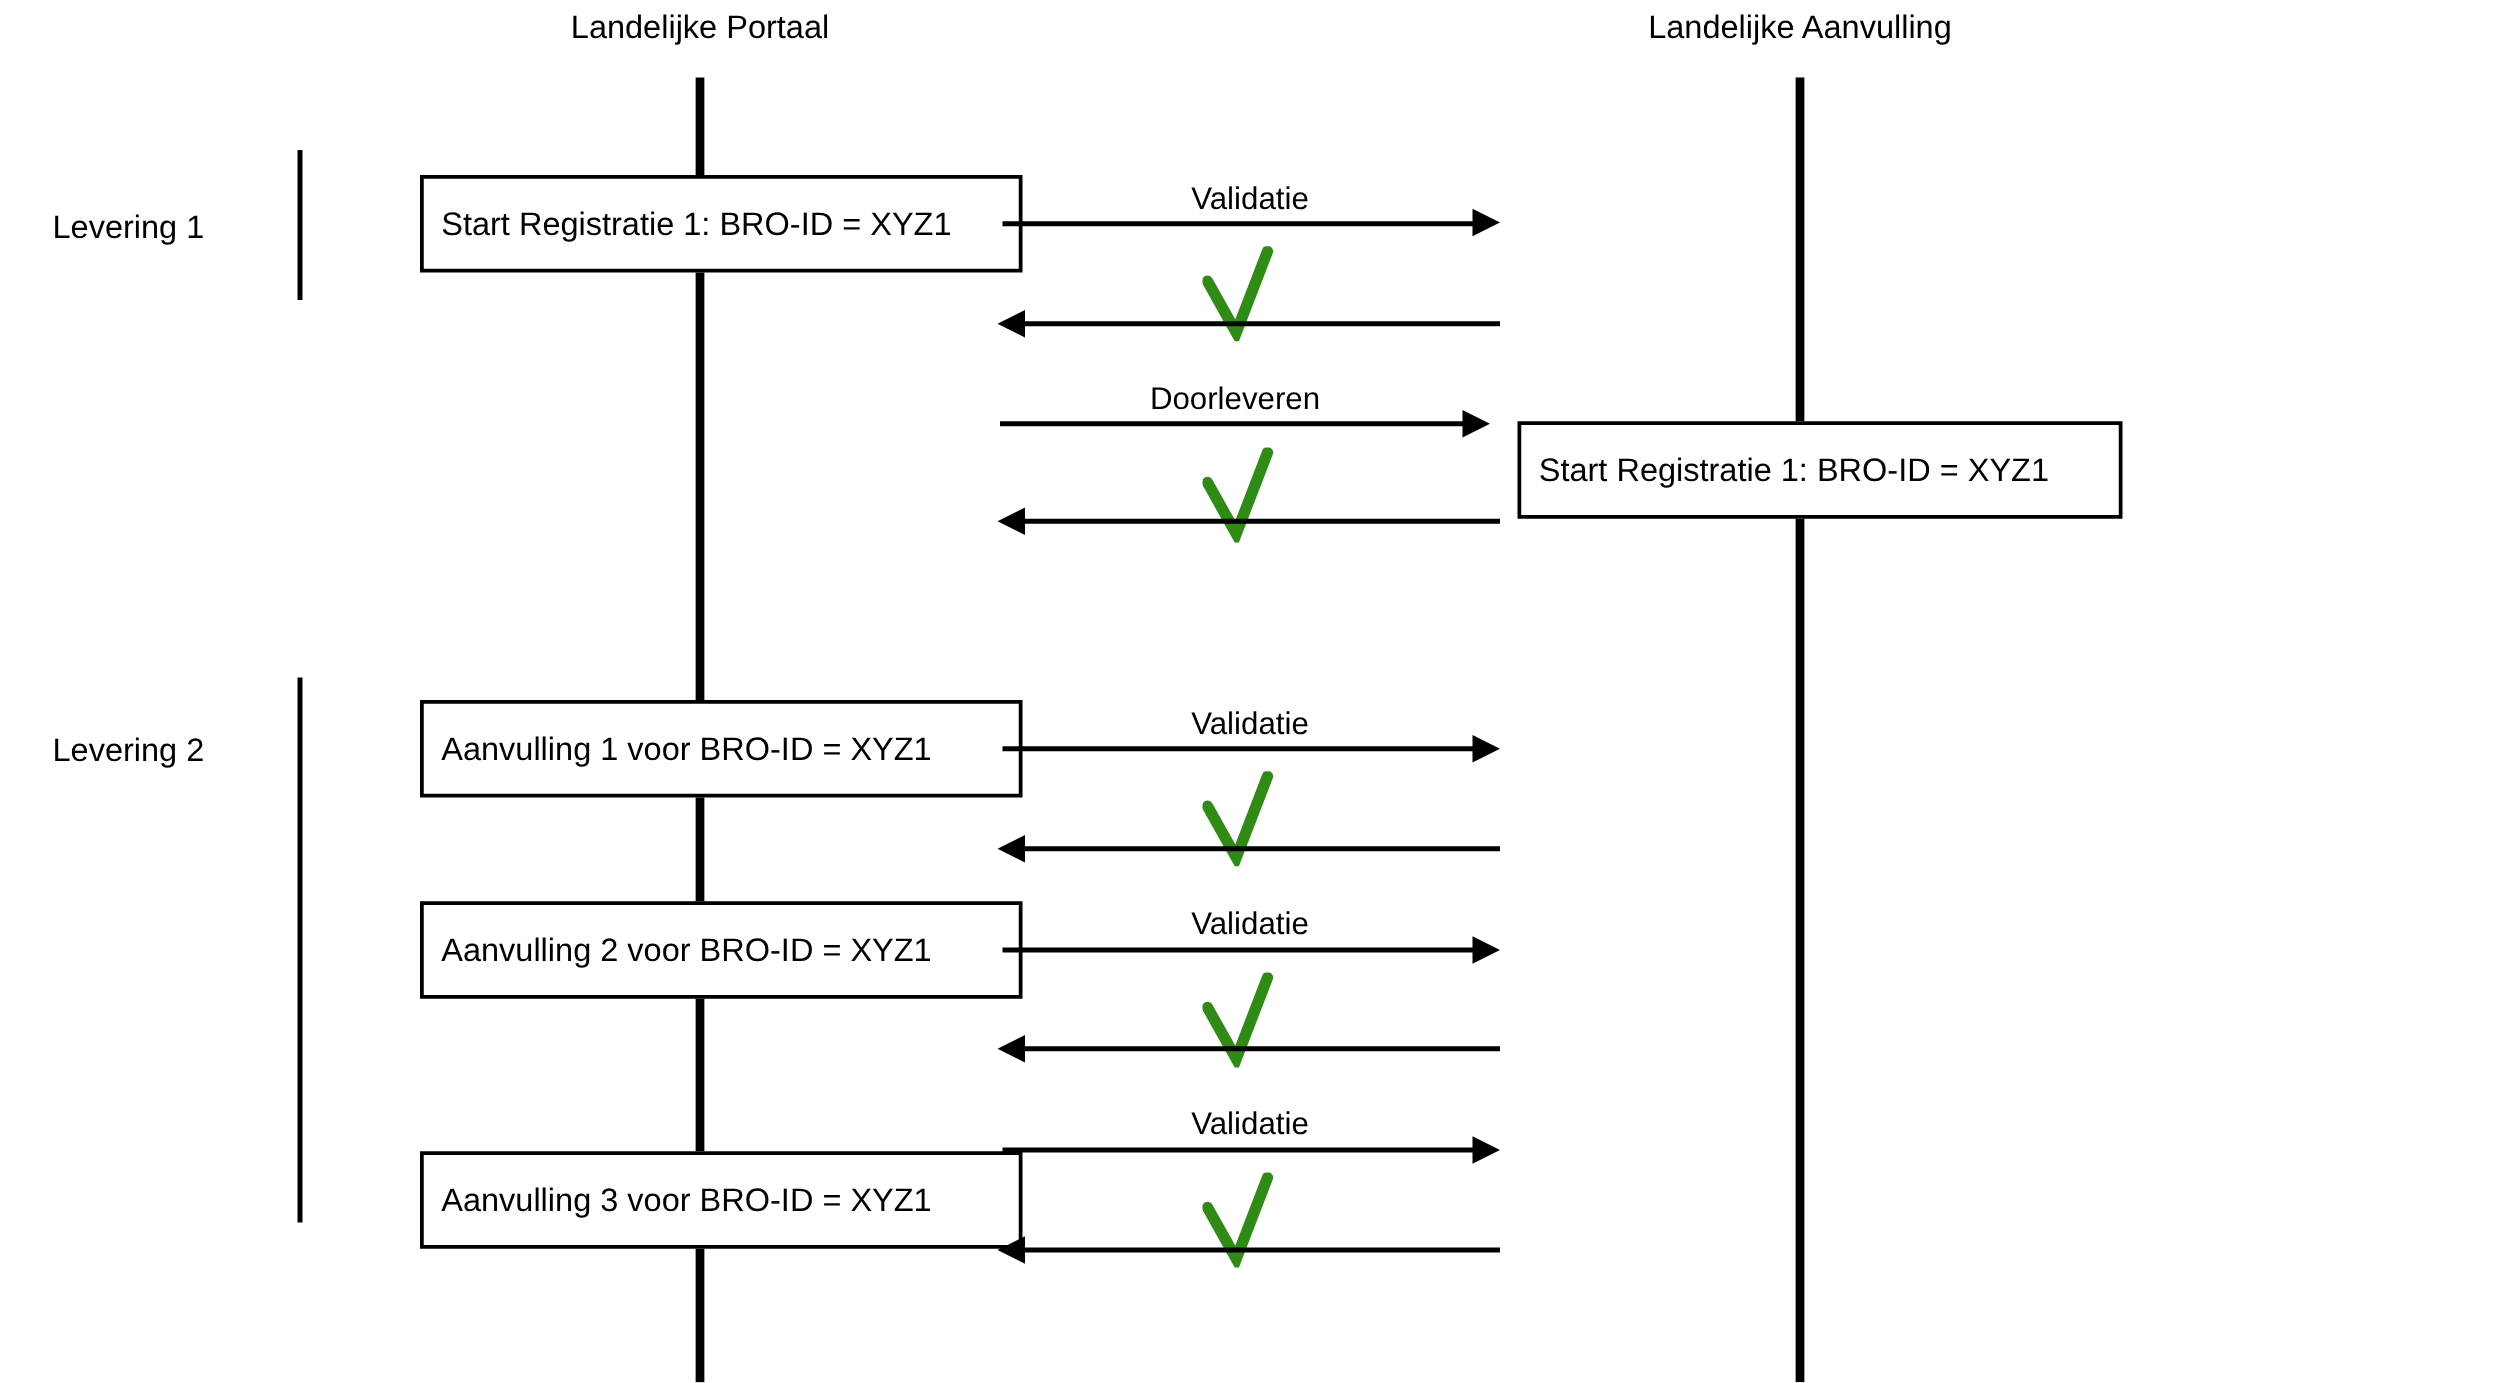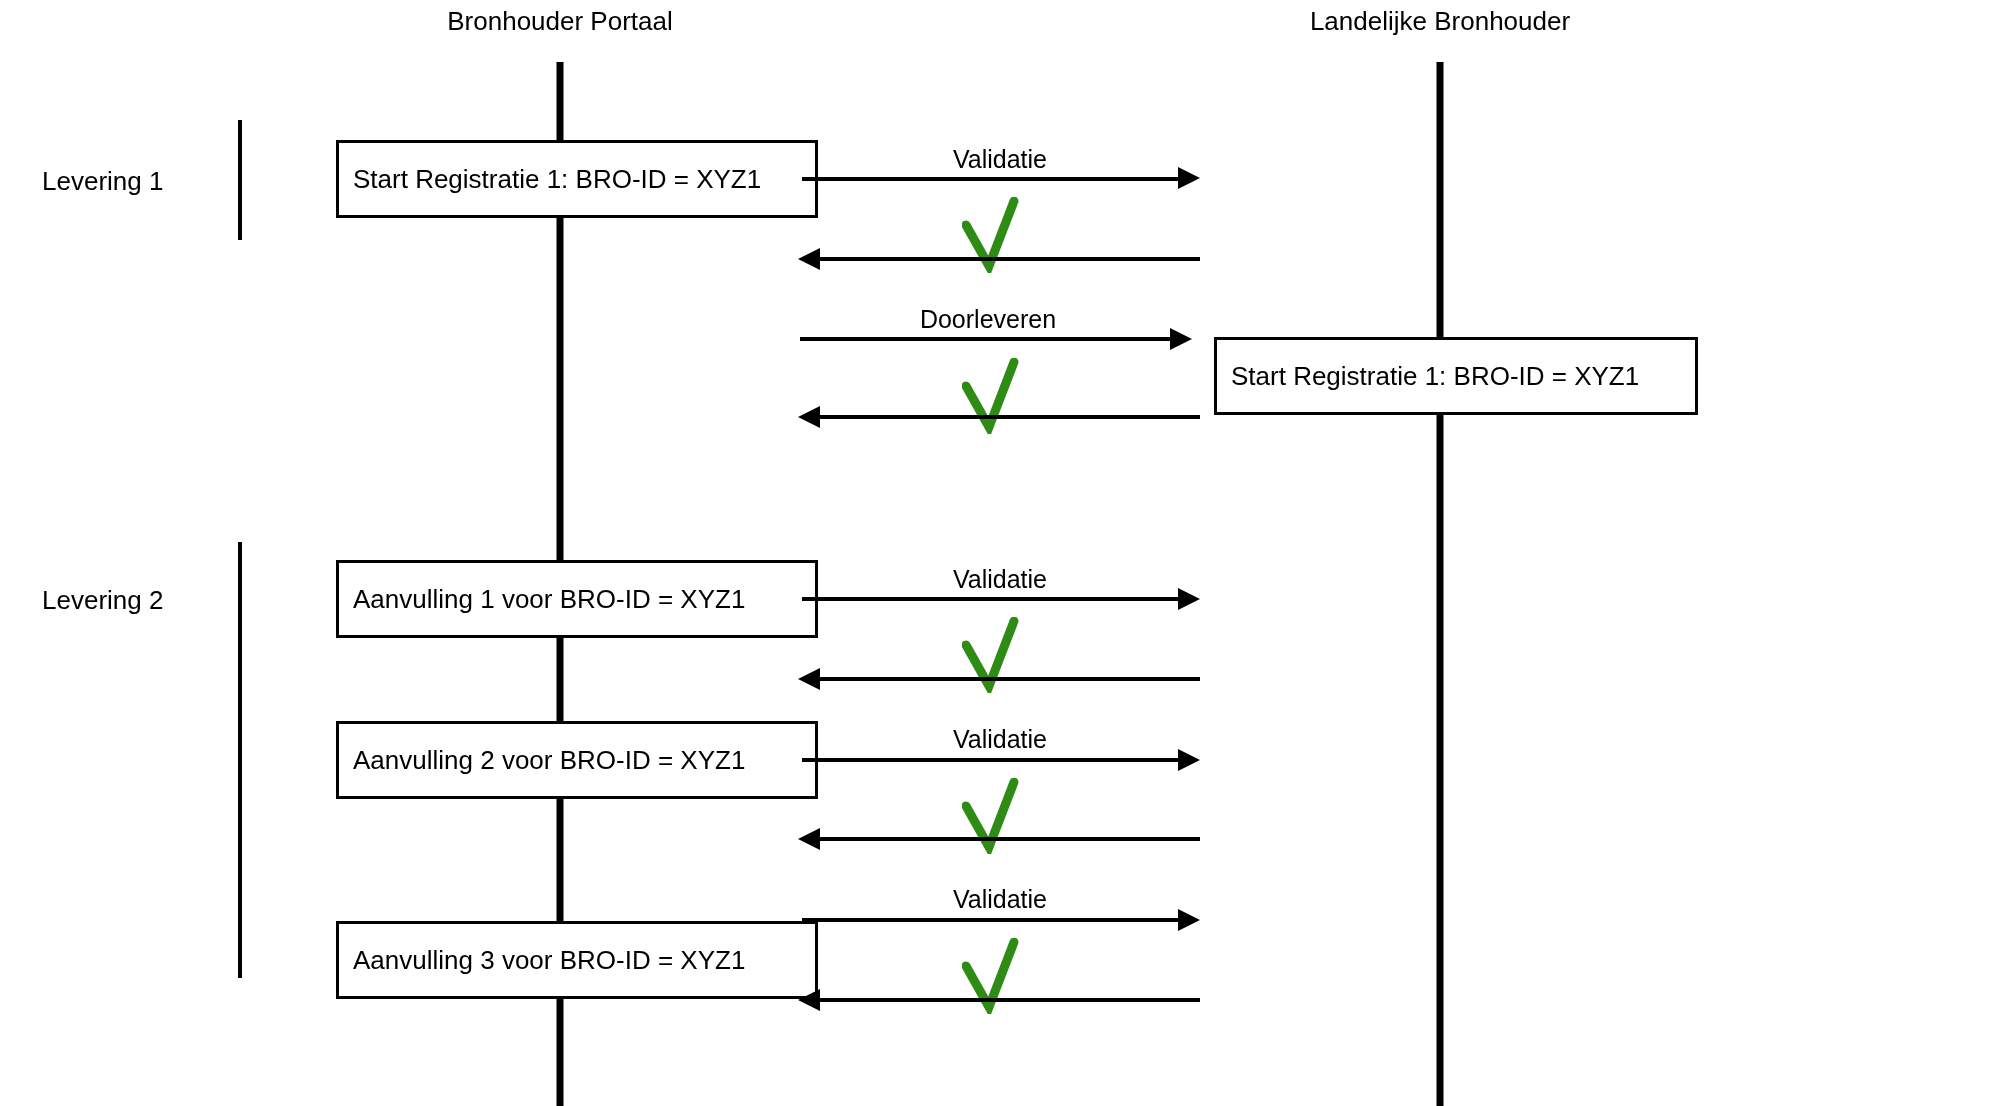--- a/index.html
+++ b/index.html
@@ -107,23 +107,23 @@
     font-size: 25px;
     line-height: 1.28;
     white-space: pre-line;
   }
 </style>
 </head>
 <body>
 
 <div id="canvas">
 
-  <div class="lifeline-header" style="left:560px; top:6px;">Bronhouder Portaal</div>
+  <div class="lifeline-header" style="left:560px; top:6px;">Landelijke Portaal</div>
 
-  <div class="lifeline-header" style="left:1440px; top:6px;">Landelijke Bronhouder</div>
+  <div class="lifeline-header" style="left:1440px; top:6px;">Landelijke Aanvulling</div>
 
   <div class="lifeline" style="left:560px; top:62px; height:1044px;"></div>
 
   <div class="lifeline" style="left:1440px; top:62px; height:1044px;"></div>
 
   <div class="phase-label" style="left:42px; top:166px;">Levering 1</div>
   <div class="phase-bracket" style="left:238px; top:120px; height:120px;"></div>
 
   <div class="phase-label" style="left:42px; top:585px;">Levering 2</div>
   <div class="phase-bracket" style="left:238px; top:542px; height:436px;"></div>

